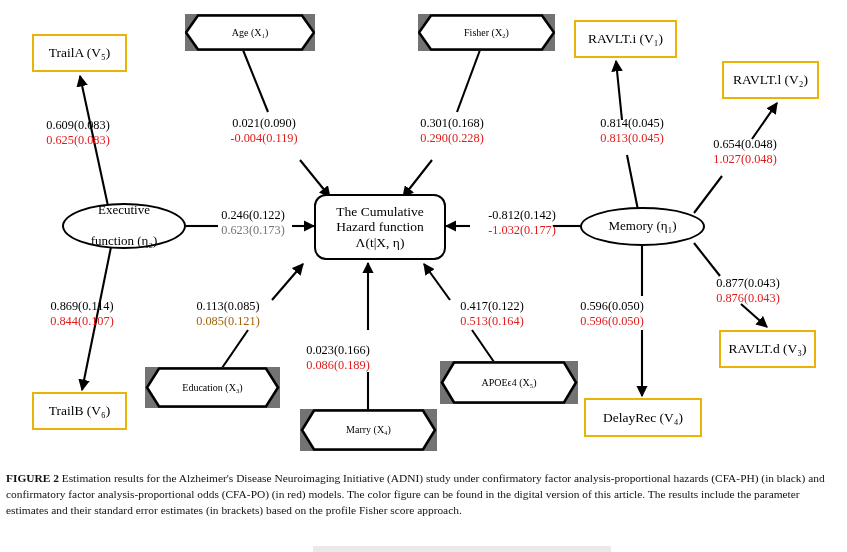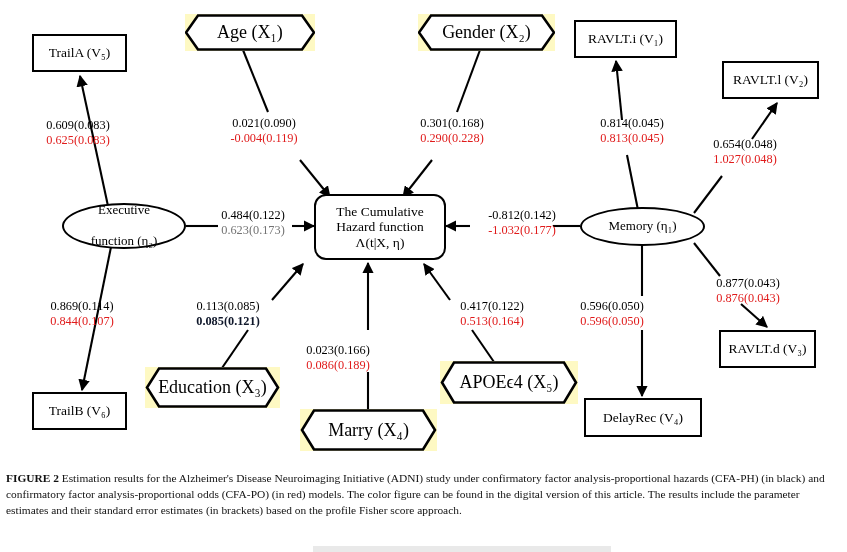--- a/index.html
+++ b/index.html
@@ -3,23 +3,23 @@
 <meta charset="utf-8">
 <style>
   html,body{margin:0;padding:0;background:#ffffff;}
   body{width:847px;height:552px;position:relative;overflow:hidden;
        font-family:"Liberation Serif","DejaVu Serif",serif;color:#000;}
   #figure{position:absolute;left:0;top:0;width:847px;height:460px;}
   #svg-layer{position:absolute;left:0;top:0;width:847px;height:460px;}
 
   .node{position:absolute;display:flex;align-items:center;justify-content:center;
         text-align:center;line-height:1.12;box-sizing:border-box;}
-  .rectnode{border:2px solid #000000;background:#fff;font-size:13.5px;}
+  .rectnode{border:2px solid #eab308;background:#fff;font-size:13.5px;}
   .ellipsenode{border:2px solid #000;border-radius:50%;background:#fff;font-size:13px;}
-  .hexnode{background:#fef9c3;font-size:18px;}
+  .hexnode{background:#737373;font-size:10px;}
   .hexnode .hexinner{position:relative;z-index:2;}
   .centernode{border:2px solid #000;border-radius:12px;background:#fff;font-size:13.5px;
               flex-direction:column;padding:3px 6px;}
   .centernode span{display:block;}
 
   .lbl{position:absolute;font-size:12.3px;line-height:1.22;text-align:center;
        white-space:nowrap;background:transparent;}
   .lbl .v1{display:block;color:#000;}
   .lbl .v2{display:block;}
 
@@ -118,21 +118,21 @@
     <svg viewBox="0 0 130 37" preserveAspectRatio="none" style="position:absolute;left:0;top:0;width:100%;height:100%;">
       <polygon points="13,1.5 117,1.5 129,18.5 117,35.5 13,35.5 1,18.5" fill="#fff" stroke="#000" stroke-width="2.6"></polygon>
     </svg>
     <span class="hexinner">Age (X₁)</span>
   </div>
 
   <div class="node hexnode" style="left:418px;top:14px;width:137px;height:37px;">
     <svg viewBox="0 0 137 37" preserveAspectRatio="none" style="position:absolute;left:0;top:0;width:100%;height:100%;">
       <polygon points="13,1.5 124,1.5 136,18.5 124,35.5 13,35.5 1,18.5" fill="#fff" stroke="#000" stroke-width="2.6"></polygon>
     </svg>
-    <span class="hexinner">Gender (X₂)</span>
+    <span class="hexinner">Fisher (X₂)</span>
   </div>
 
   <div class="node hexnode" style="left:145px;top:367px;width:135px;height:41px;">
     <svg viewBox="0 0 135 41" preserveAspectRatio="none" style="position:absolute;left:0;top:0;width:100%;height:100%;">
       <polygon points="14,1.5 121,1.5 133,20.5 121,39.5 14,39.5 2,20.5" fill="#fff" stroke="#000" stroke-width="2.6"></polygon>
     </svg>
     <span class="hexinner">Education (X₃)</span>
   </div>
 
   <div class="node hexnode" style="left:300px;top:409px;width:137px;height:42px;">
@@ -169,32 +169,32 @@
     <span class="v1">0.021(0.090)</span>
     <span class="v2" style="color: rgb(224, 27, 27);">-0.004(0.119)</span>
   </div>
 
   <div class="lbl" style="left:392px;top:116px;width:120px;">
     <span class="v1">0.301(0.168)</span>
     <span class="v2" style="color: rgb(224, 27, 27);">0.290(0.228)</span>
   </div>
 
   <div class="lbl" style="left:196px;top:208px;width:114px;">
-    <span class="v1">0.484(0.122)</span>
+    <span class="v1">0.246(0.122)</span>
     <span class="v2" style="color: #737373;">0.623(0.173)</span>
   </div>
 
   <div class="lbl" style="left:461px;top:208px;width:122px;">
     <span class="v1">-0.812(0.142)</span>
     <span class="v2" style="color: rgb(224, 27, 27);">-1.032(0.177)</span>
   </div>
 
   <div class="lbl" style="left:168px;top:299px;width:120px;">
     <span class="v1">0.113(0.085)</span>
-    <span class="v2" style="color: #0f172a; font-weight: bold;">0.085(0.121)</span>
+    <span class="v2" style="color: #a16207;">0.085(0.121)</span>
   </div>
 
   <div class="lbl" style="left:278px;top:343px;width:120px;">
     <span class="v1">0.023(0.166)</span>
     <span class="v2" style="color: rgb(224, 27, 27);">0.086(0.189)</span>
   </div>
 
   <div class="lbl" style="left:432px;top:299px;width:120px;">
     <span class="v1">0.417(0.122)</span>
     <span class="v2" style="color: rgb(224, 27, 27);">0.513(0.164)</span>

